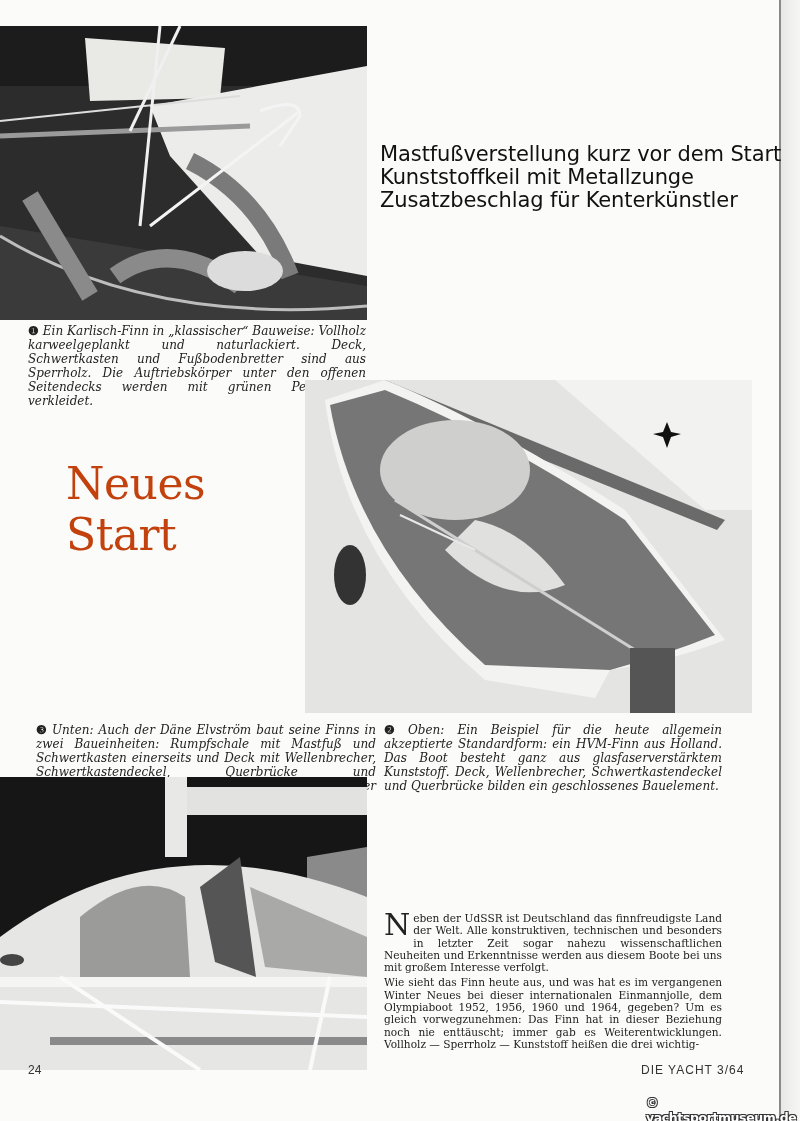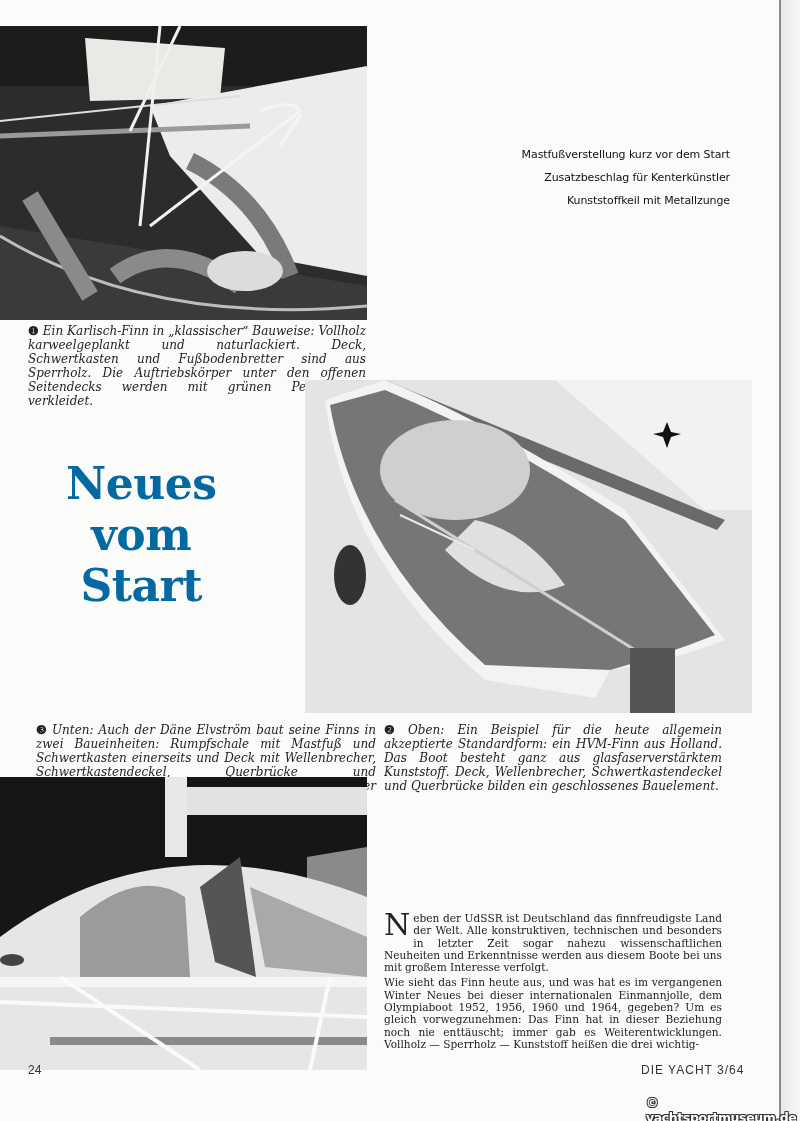--- a/index.html
+++ b/index.html
@@ -22,29 +22,29 @@
       background: #6d6d6d;
     }
     .photo svg { display: block; width: 100%; height: 100%; }
 
     #photo-1 { left: 0; top: 26px; width: 367px; height: 294px; }
     #photo-2 { left: 305px; top: 380px; width: 447px; height: 333px; }
     #photo-3 { left: 0; top: 777px; width: 367px; height: 293px; }
 
     .subheads {
       position: absolute; left: 380px; top: 143px; width: 350px;
-      font-family: "DejaVu Sans", sans-serif; font-size: 11px; line-height: 23px;
-      text-align: right; color: #111; letter-spacing: -0.1px;
+      font-family: "DejaVu Sans", sans-serif; font-size: 21px; line-height: 23px;
+      text-align: left; color: #111; letter-spacing: -0.1px;
     }
     .subheads div { white-space: nowrap; }
 
     .headline {
       position: absolute; left: 66px; top: 458px;
-      font-family: "DejaVu Serif", serif; font-weight: bold;
-      font-size: 44px; line-height: 51px; color: #0369a1; letter-spacing: -0.5px; text-align: center;
+      font-family: "DejaVu Serif", serif; font-weight: normal;
+      font-size: 44px; line-height: 51px; color: #c2410c; letter-spacing: -0.5px;
     }
     .headline div { white-space: nowrap; }
 
     .caption {
       position: absolute; font-family: "DejaVu Serif", serif; font-style: italic;
       font-size: 12px; line-height: 14px; color: #222; text-align: justify;
     }
     .caption .num { font-style: normal; font-weight: bold; margin-right: 4px; }
     #caption-1 { left: 28px; top: 324px; width: 338px; }
     #caption-3 { left: 36px; top: 723px; width: 340px; }
@@ -97,31 +97,30 @@
     <line x1="0" y1="95" x2="240" y2="70" stroke="#dddddd" stroke-width="2"></line>
     <line x1="160" y1="0" x2="140" y2="200" stroke="#f0f0f0" stroke-width="3"></line>
     <line x1="180" y1="0" x2="130" y2="105" stroke="#f0f0f0" stroke-width="3"></line>
     <line x1="150" y1="200" x2="300" y2="85" stroke="#f4f4f4" stroke-width="3"></line>
     <path d="M260,85 Q300,70 300,90 L280,120" stroke="#f4f4f4" stroke-width="3" fill="none"></path>
   </svg>
 </div>
 
 <div class="subheads">
   <div>Mastfußverstellung kurz vor dem Start</div>
+  <div>Kunststoffkeil mit Metallzunge</div>
   <div>Zusatzbeschlag für Kenterkünstler</div>
-  <div>Kunststoffkeil mit Metallzunge</div>
 </div>
 
 <div class="caption" id="caption-1">
   <span class="num">❶</span><span>Ein Karlisch-Finn in „klassischer“ Bauweise: Vollholz karweelgeplankt und naturlackiert. Deck, Schwertkasten und Fußbodenbretter sind aus Sperrholz. Die Auftriebskörper unter den offenen Seitendecks werden mit grünen Persennings verkleidet.</span>
 </div>
 
 <div class="headline">
   <div>Neues</div>
-  <div>vom</div>
   <div>Start</div>
 </div>
 
 <div class="photo" id="photo-2">
   <svg viewBox="0 0 447 333" preserveAspectRatio="none">
     <rect width="447" height="333" fill="#e4e4e2"></rect>
     <polygon points="250,0 447,0 447,130 400,130" fill="#f2f2f0"></polygon>
     <polygon points="80,0 420,140 412,150 70,12" fill="#6a6a6a"></polygon>
     <path d="M20,20 Q40,180 180,300 L290,318 L305,290 Q370,280 420,260 L320,130 Q180,40 80,0 Z" fill="#f3f3f1"></path>
     <path d="M25,25 Q50,170 180,285 L305,290 Q360,275 410,255 L320,140 Q200,60 80,10 Z" fill="#767676"></path>

